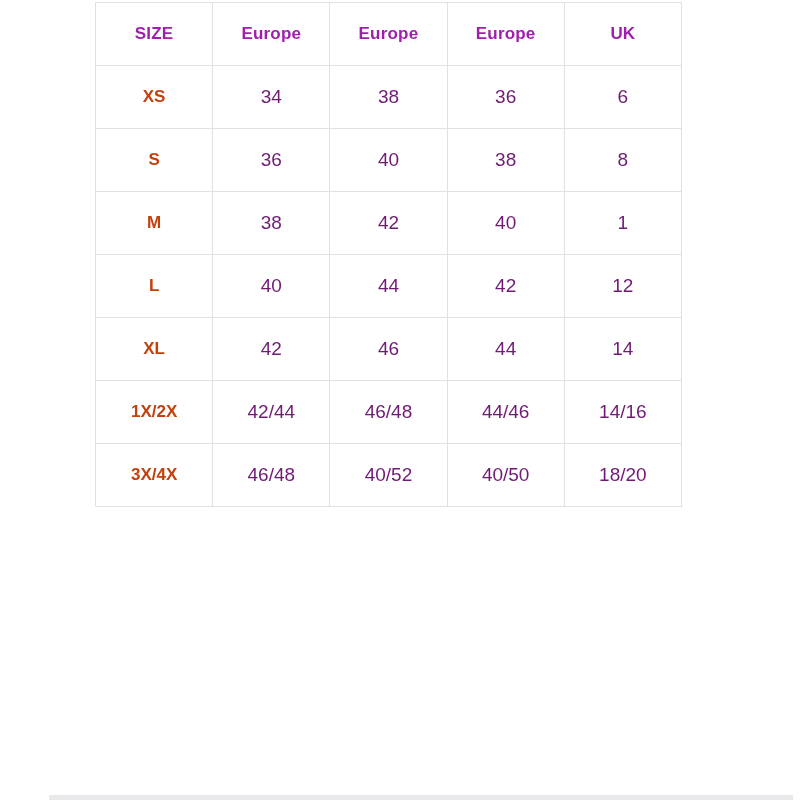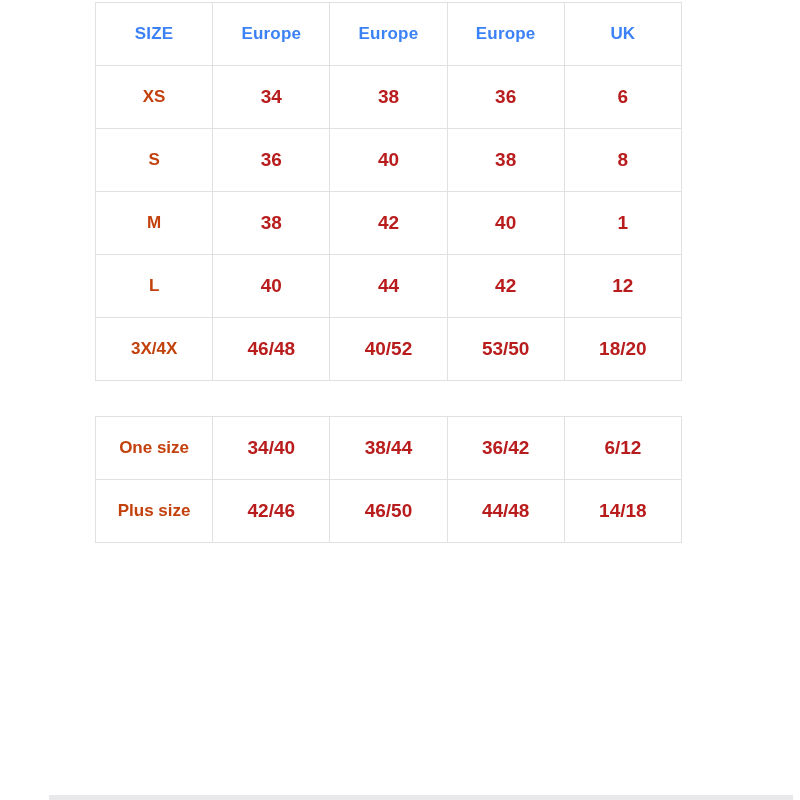--- a/index.html
+++ b/index.html
@@ -30,27 +30,27 @@
     border: 1px solid #e1e1e4;
     height: 62px;
     text-align: center;
     vertical-align: middle;
     padding: 0;
     background: #ffffff;
   }
   table.size-table th {
     font-size: 17px;
     font-weight: bold;
-    color: #3b82f6;
+    color: #a21caf;
     letter-spacing: 0.2px;
   }
   table.size-table td {
     font-size: 19px;
-    font-weight: bold;
-    color: #b91c1c;
+    font-weight: normal;
+    color: #701a75;
   }
   table.size-table td.size-label {
     font-size: 17px;
     font-weight: bold;
     color: #c2410c;
   }
   #secondary-table-container {
     margin-top: 35px;
   }
   .bottom-divider {
@@ -101,44 +101,38 @@
               <td>1</td>
             </tr>
             <tr>
               <td class="size-label">L</td>
               <td>40</td>
               <td>44</td>
               <td>42</td>
               <td>12</td>
             </tr>
             <tr>
+              <td class="size-label">XL</td>
+              <td>42</td>
+              <td>46</td>
+              <td>44</td>
+              <td>14</td>
+            </tr>
+            <tr>
+              <td class="size-label">1X/2X</td>
+              <td>42/44</td>
+              <td>46/48</td>
+              <td>44/46</td>
+              <td>14/16</td>
+            </tr>
+            <tr>
               <td class="size-label">3X/4X</td>
               <td>46/48</td>
               <td>40/52</td>
-              <td>53/50</td>
+              <td>40/50</td>
               <td>18/20</td>
-            </tr>
-          </tbody>
-        </table>
-      </div>
-    <div id="secondary-table-container">
-        <table class="size-table">
-          <tbody>
-            <tr>
-              <td class="size-label">One size</td>
-              <td>34/40</td>
-              <td>38/44</td>
-              <td>36/42</td>
-              <td>6/12</td>
-            </tr>
-            <tr>
-              <td class="size-label">Plus size</td>
-              <td>42/46</td>
-              <td>46/50</td>
-              <td>44/48</td>
-              <td>14/18</td>
             </tr>
           </tbody>
         </table>
       </div>
   </div>
   <div class="bottom-divider"></div>
 </div>
 
 </body></html>

